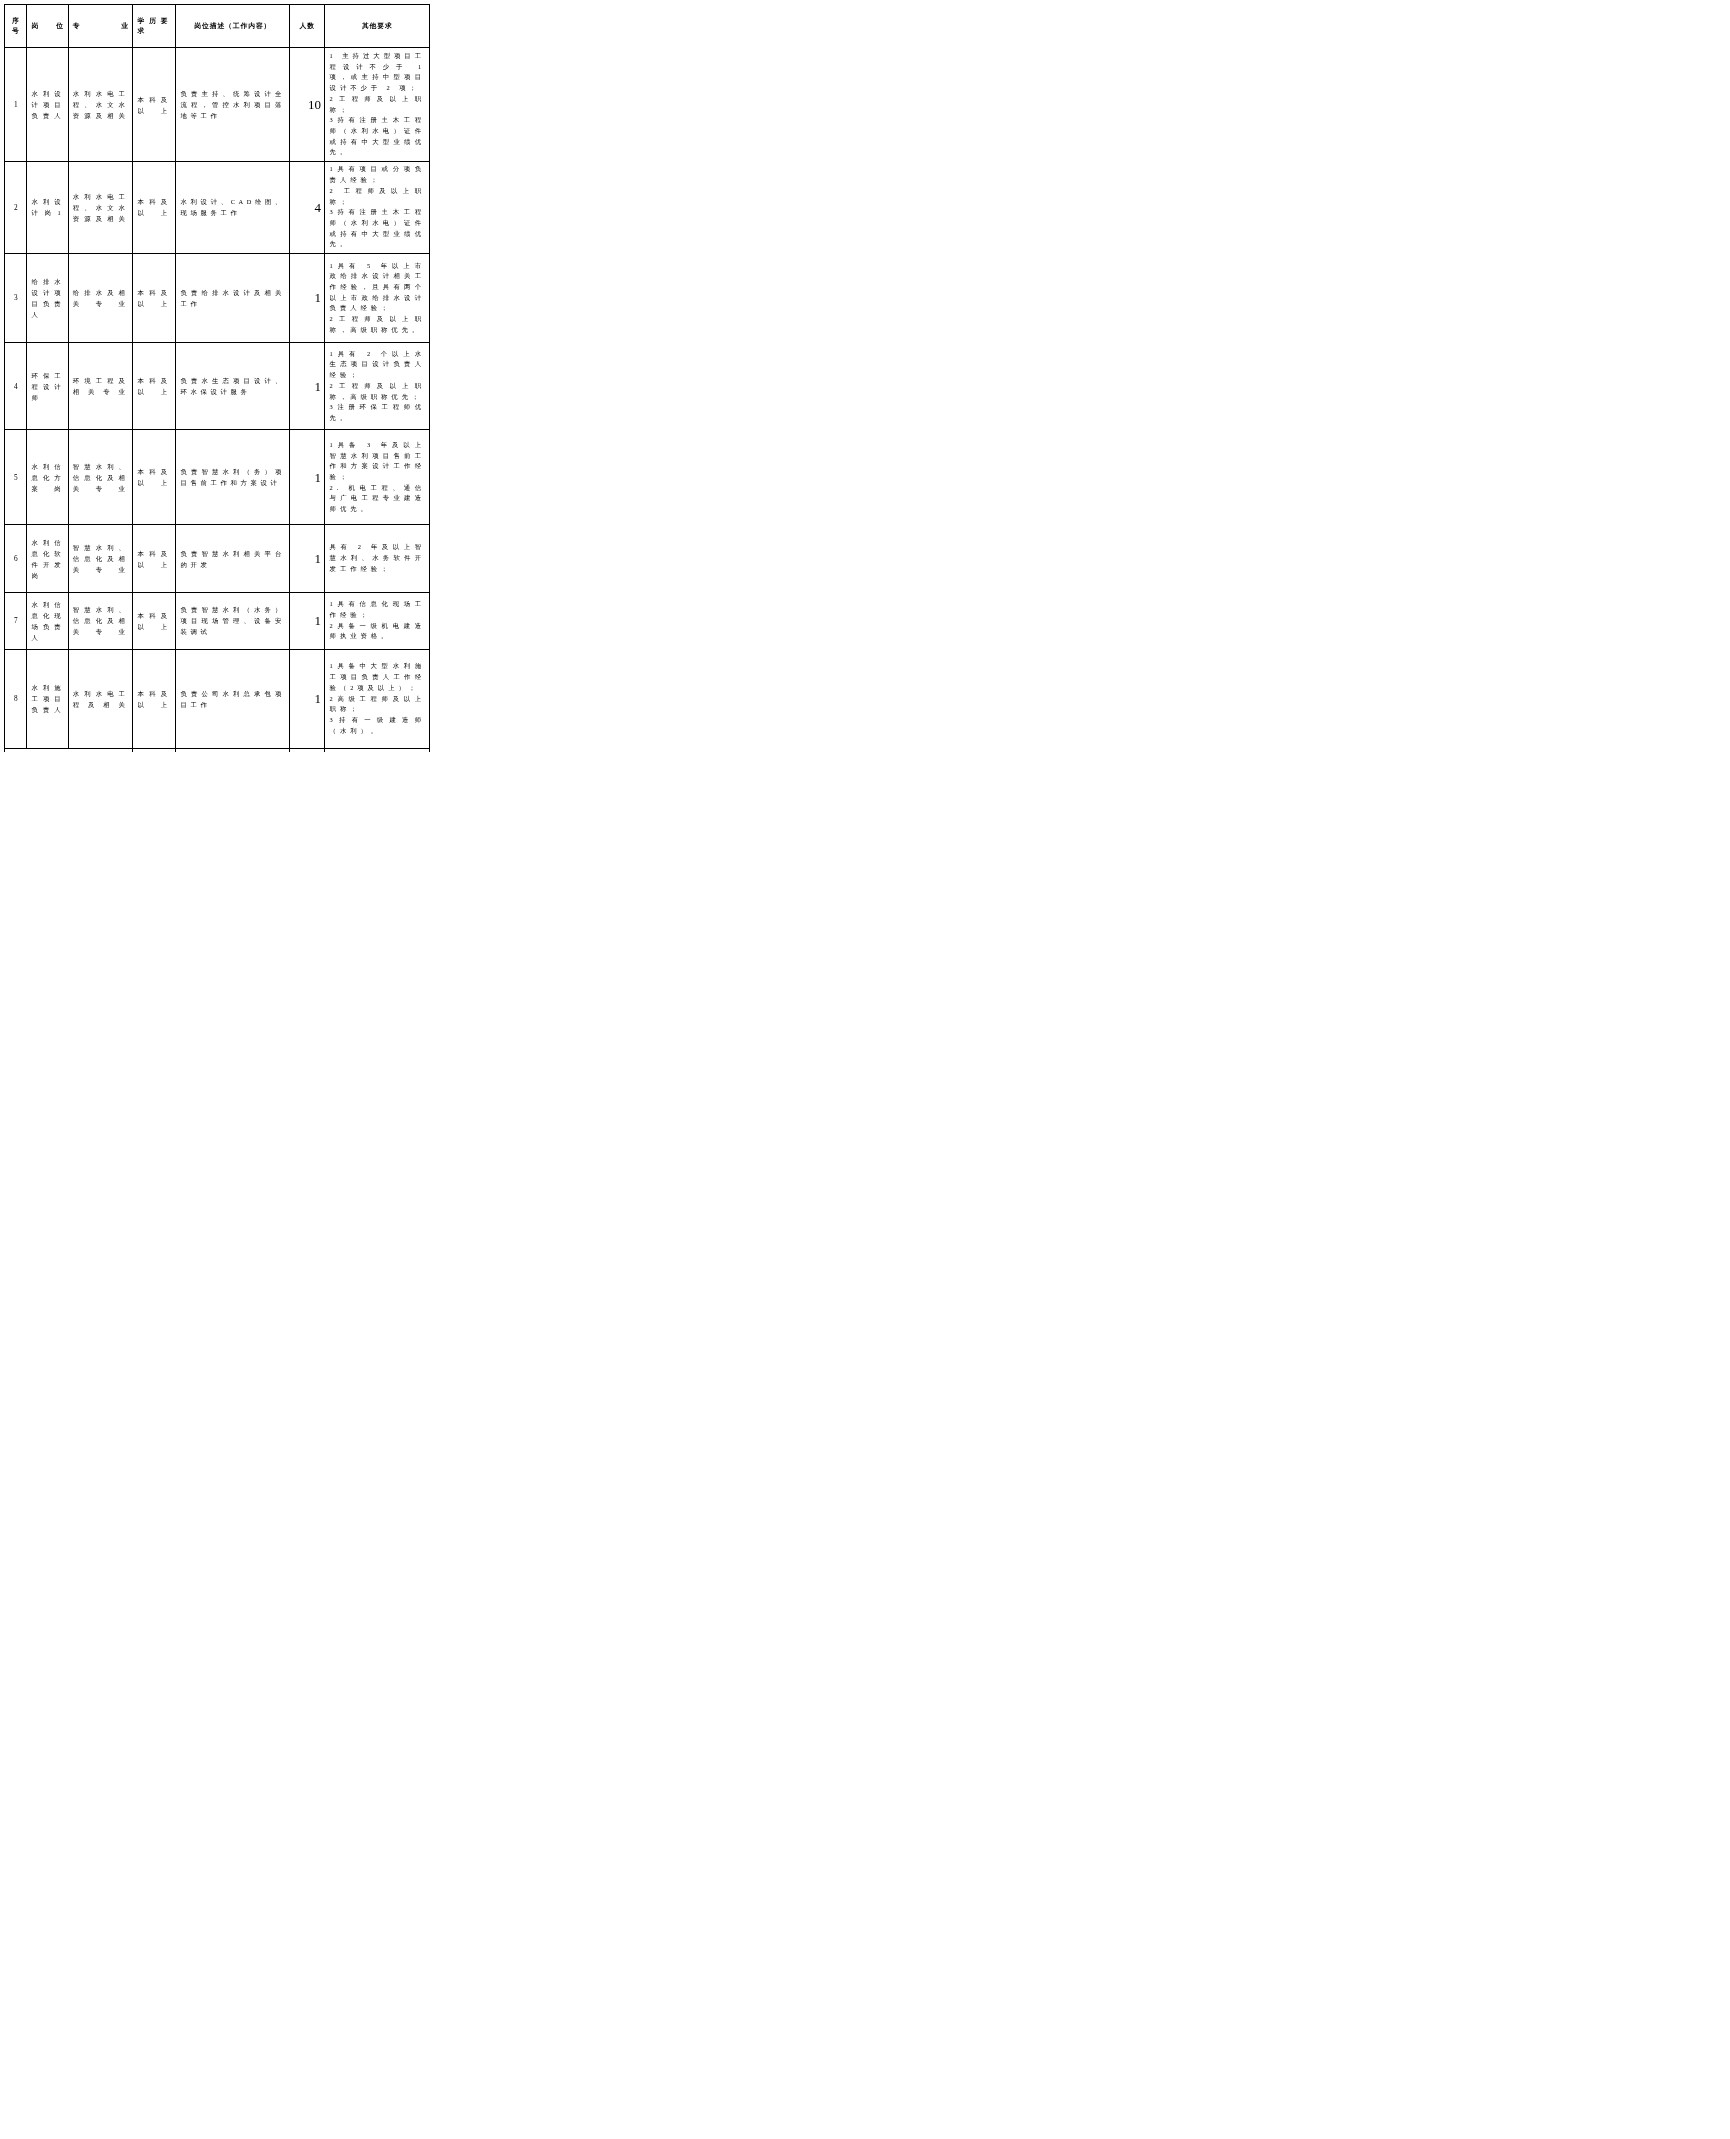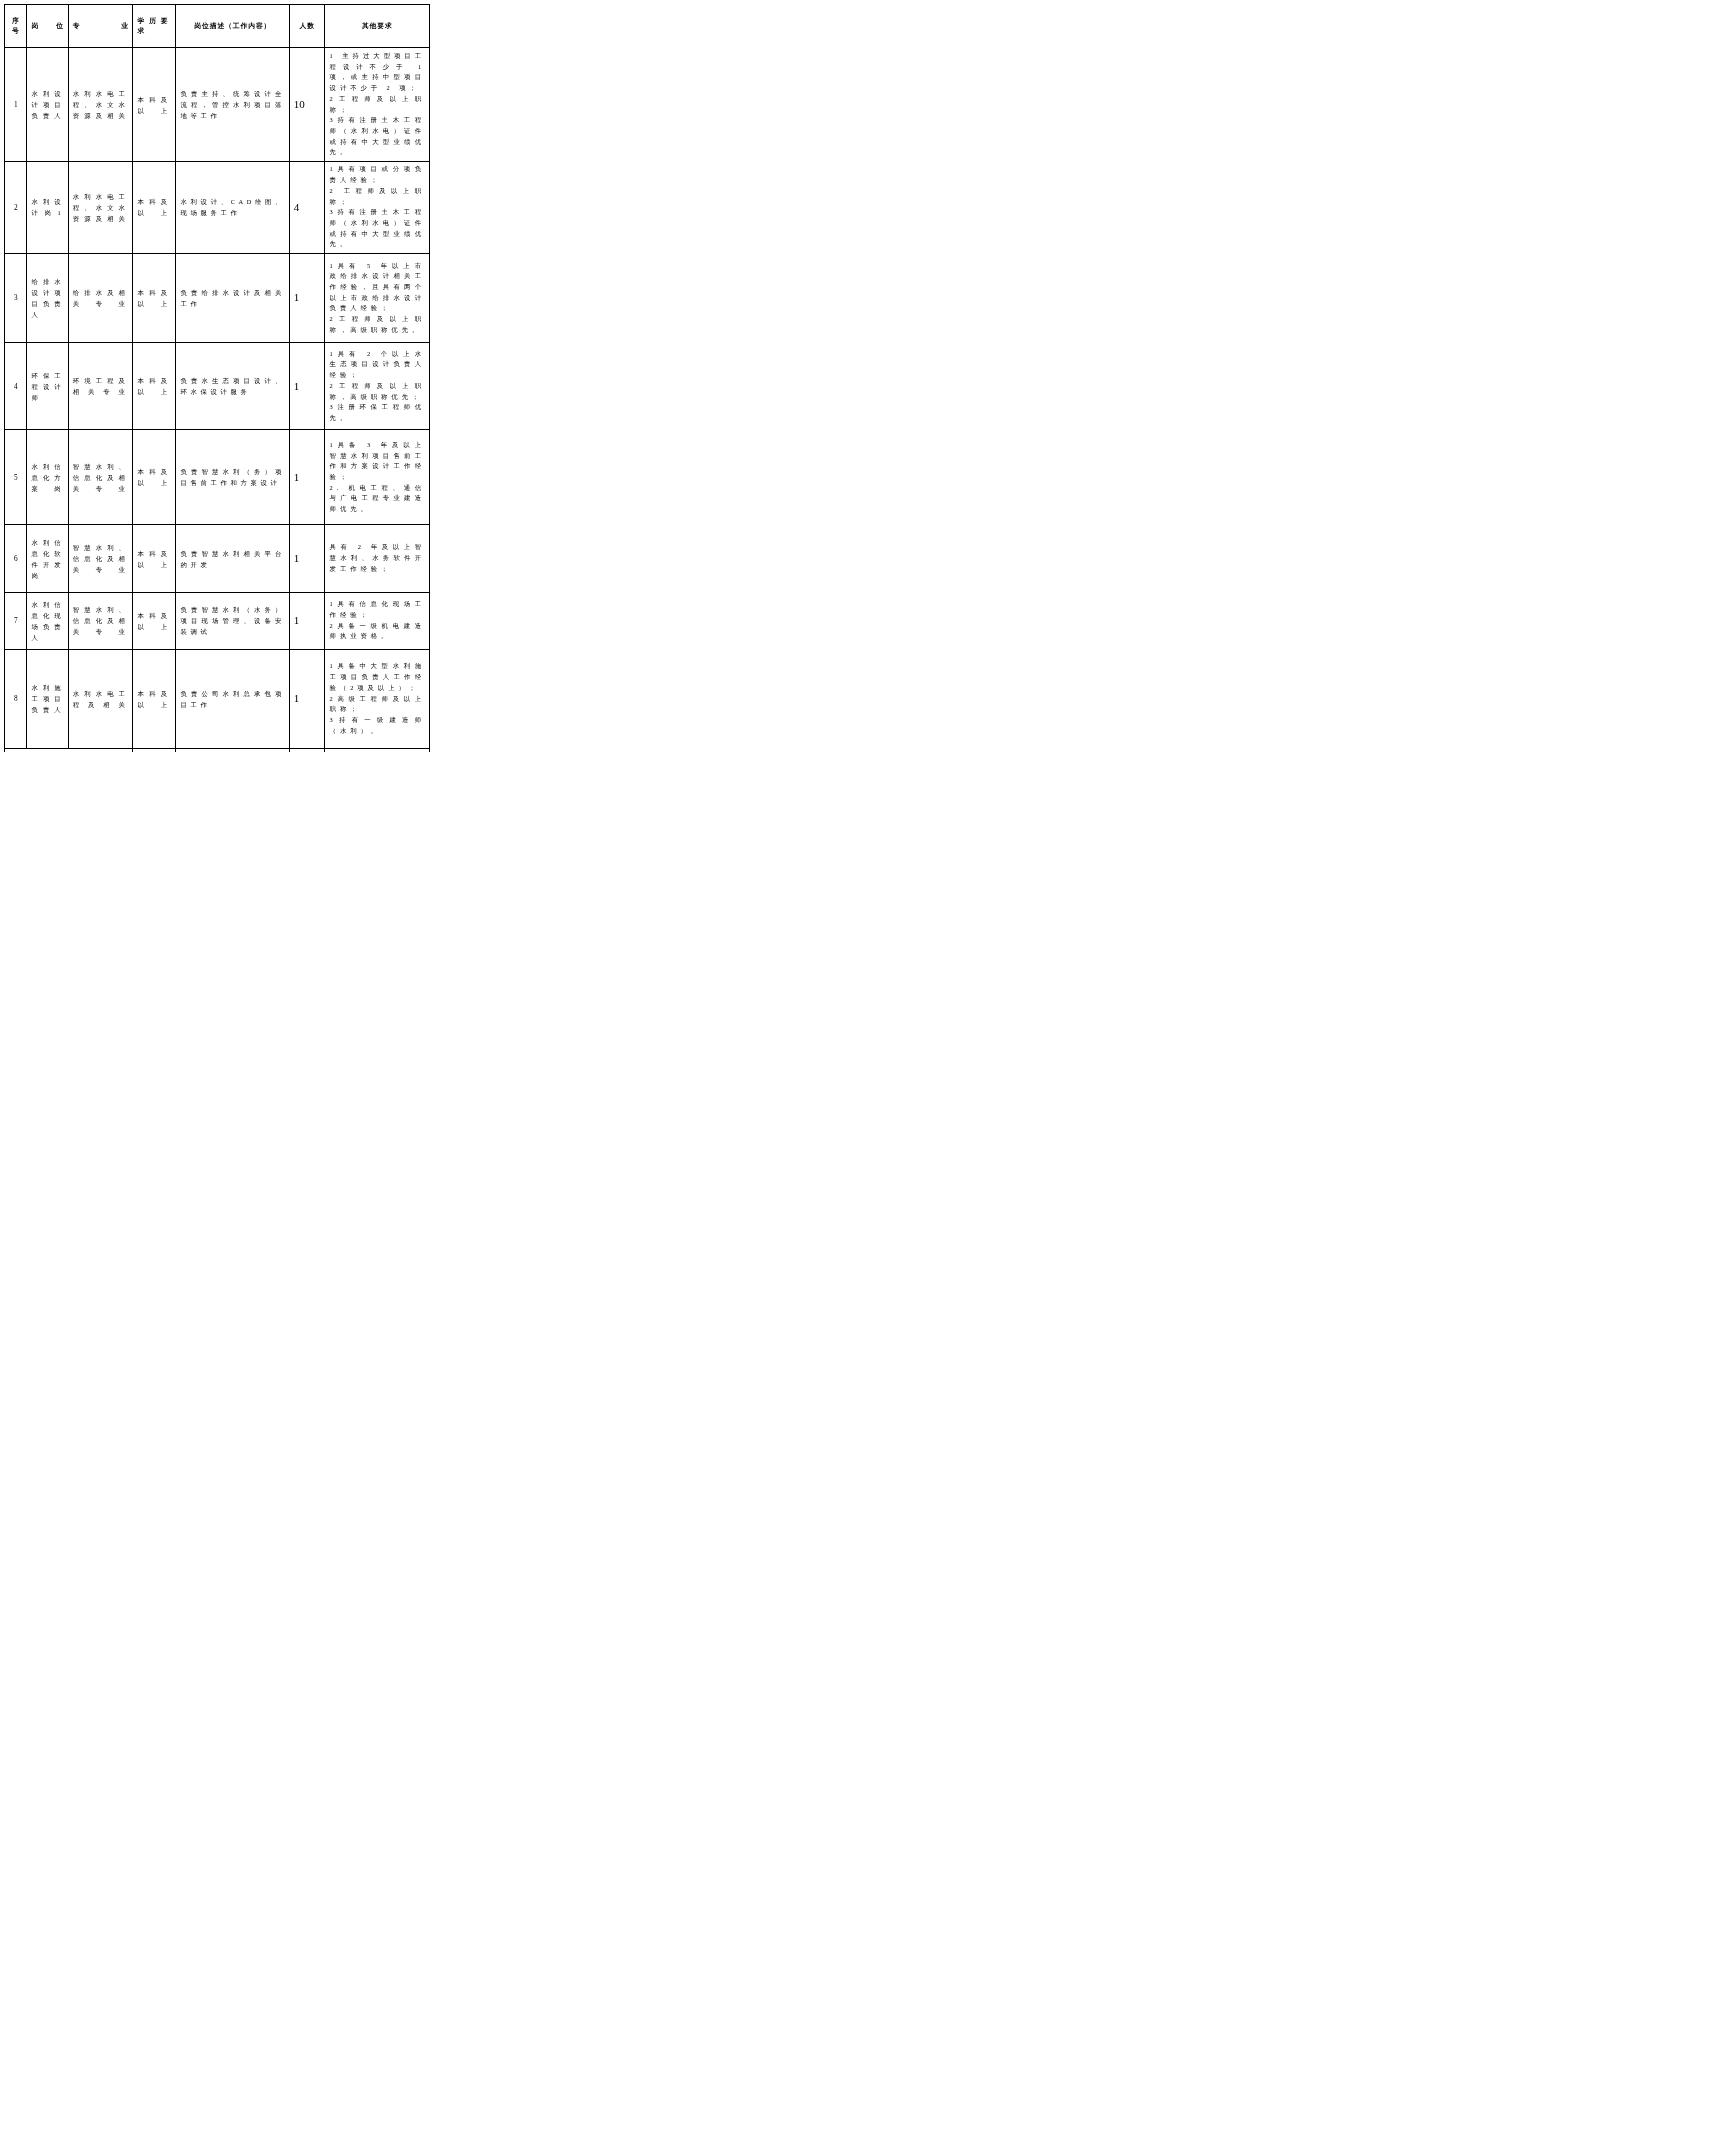--- a/index.html
+++ b/index.html
@@ -53,21 +53,21 @@
   
   tr.r-h td{
     font-weight:bold;font-size:6.8px;text-align:center;
     letter-spacing:0.9px;line-height:10.3px;
   }
   tr.r-h td.c-edu{letter-spacing:3.4px;text-align:justify;text-align-last:justify;padding:1.7px 4.3px;}
   tr.r-h td.c-seq{letter-spacing:0.9px;padding:1.7px 6px;}
 
   
   td.c-seq{text-align:center;font-size:7.3px;}
-  td.c-cnt{text-align:left;font-size:11px;}
+  td.c-cnt{text-align:right;font-size:13px;}
   td.c-pos{text-align:justify;text-align-last:justify;letter-spacing:3.4px;padding:1.7px 4.3px;}
   td.c-maj{text-align:justify;text-align-last:justify;letter-spacing:3.9px;padding:1.7px 3.4px;}
   td.c-edu{text-align:justify;text-align-last:justify;letter-spacing:3.9px;padding:1.7px 4.3px;}
   td.c-desc{text-align:justify;letter-spacing:3.6px;padding:1.7px 4.3px;line-height:11px;}
   td.c-req{
     text-align:justify;letter-spacing:3.9px;padding:2.6px 4.3px;
     line-height:10.7px;white-space:pre-line;
   }
   tr.r-t td.c-lbl{text-align:center;letter-spacing:1.3px;font-size:6.8px;}
 </style>

